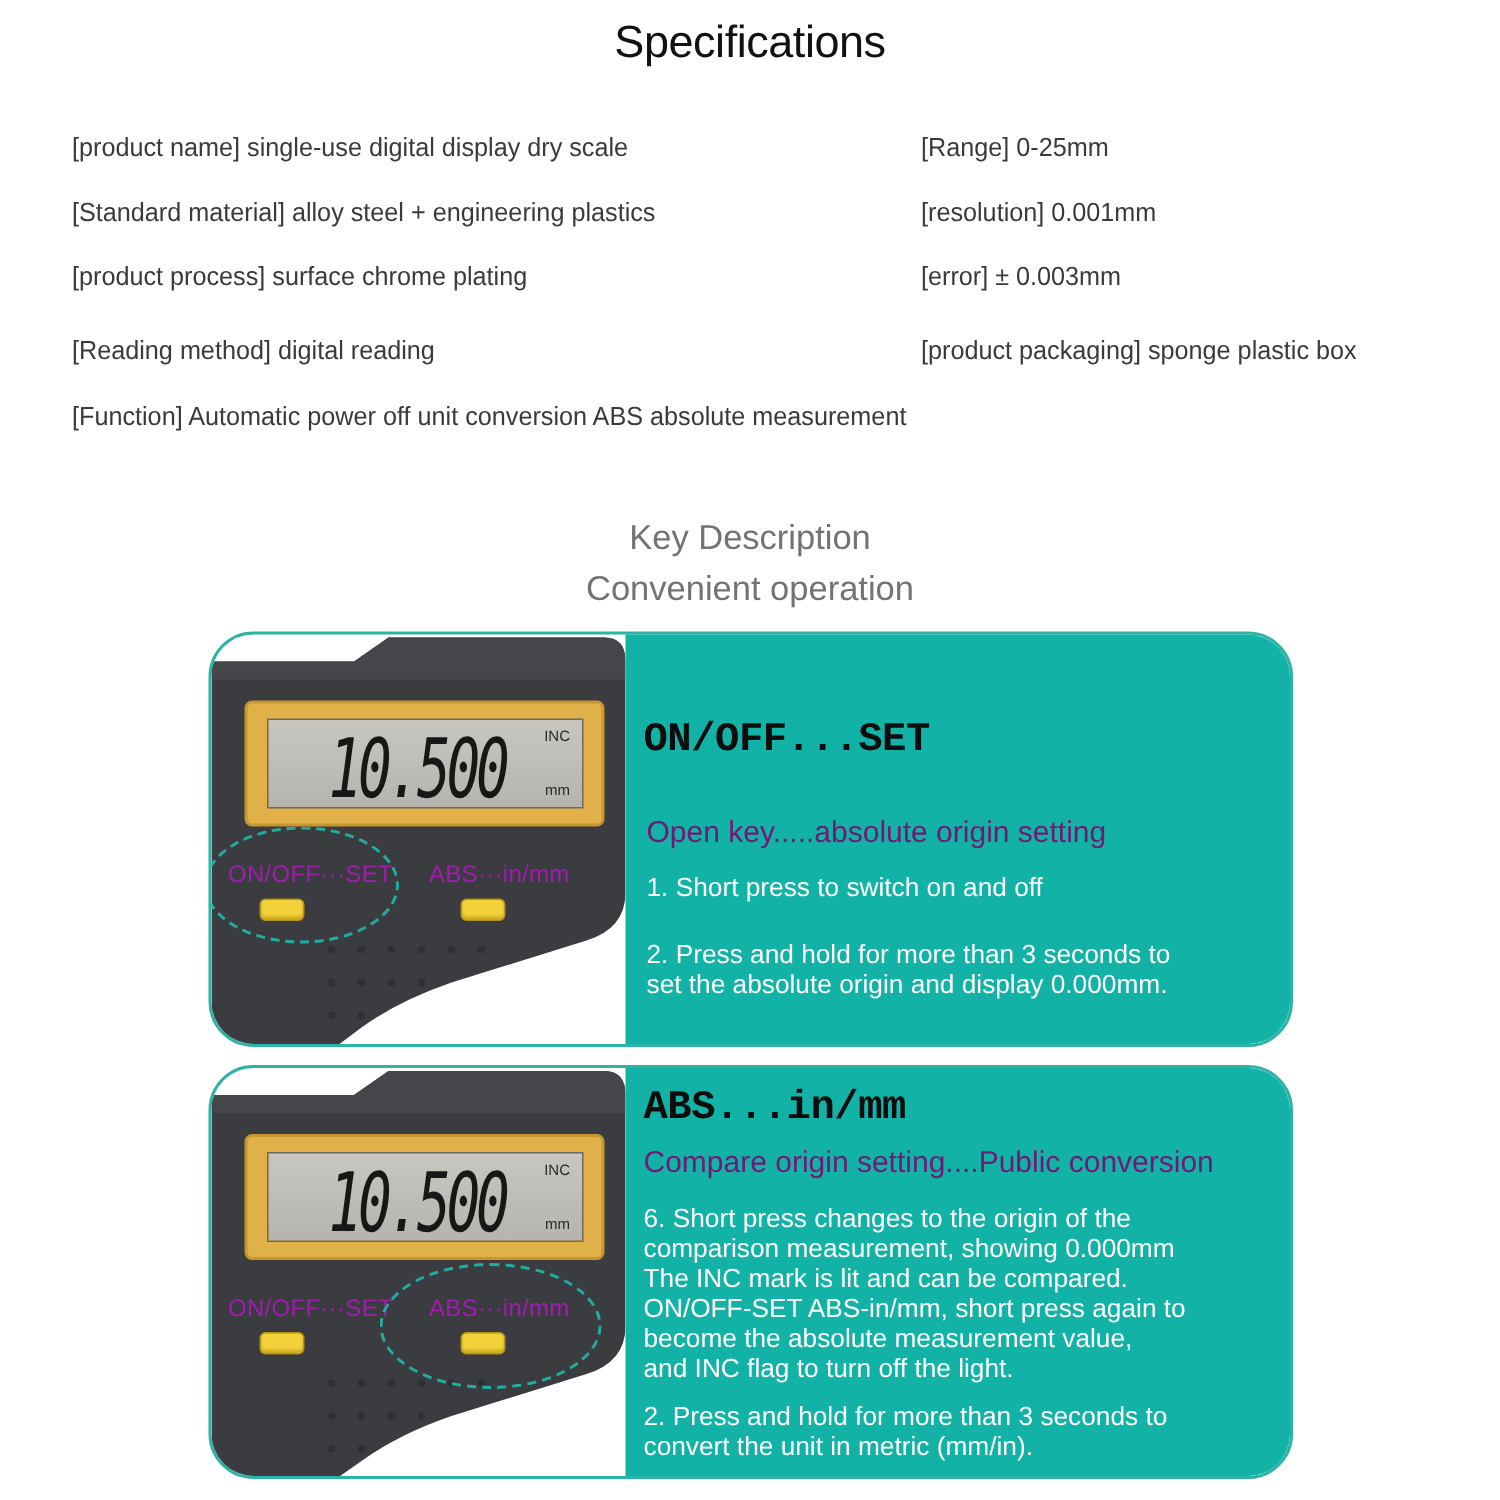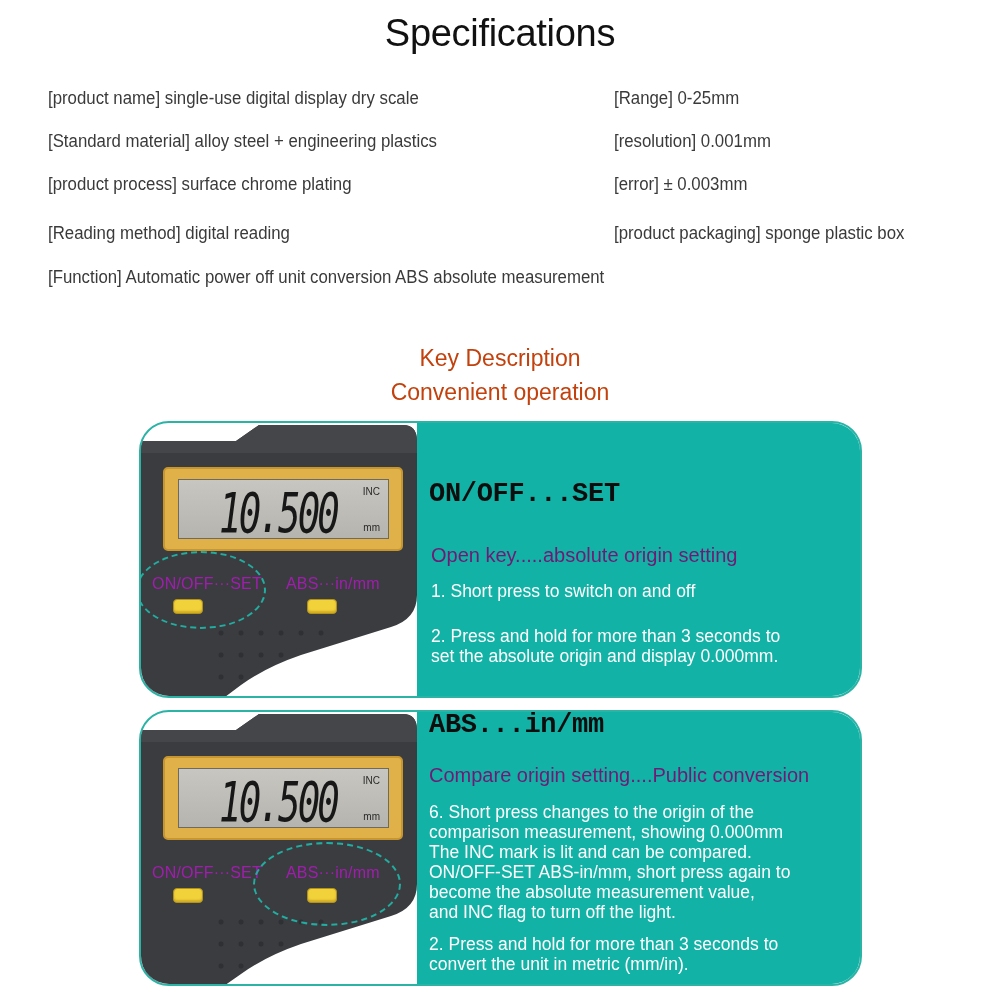--- a/index.html
+++ b/index.html
@@ -1,30 +1,30 @@
 <!DOCTYPE html>
 <html><head>
 <meta charset="utf-8">
 <style>
   * { box-sizing: border-box; margin: 0; padding: 0; }
   html, body { width: 1000px; height: 1000px; background: #ffffff; overflow: hidden; }
   body { position: relative; font-family: "Liberation Sans", sans-serif; color: #222; }
 
   .page-title {
     position: absolute; left: 0; top: 12px; width: 1000px; text-align: center;
-    font-size: 38px; font-weight: normal; color: #111; letter-spacing: -0.3px;
+    font-size: 30px; font-weight: normal; color: #111; letter-spacing: -0.3px;
   }
   .spec {
     position: absolute; font-size: 17.5px; color: #3a3a3a; white-space: nowrap;
     transform: scaleX(0.96); transform-origin: left center;
   }
 
   .section-heading {
     position: absolute; left: 0; width: 1000px; text-align: center;
-    font-size: 23px; color: #c2410c;
+    font-size: 23px; color: #737373;
   }
 
   .card {
     position: absolute; left: 139px; width: 723px;
     border: 2px solid #2bb3a6; border-radius: 30px; overflow: hidden; background: #fff;
   }
   .card-teal {
     position: absolute; left: 276px; top: -2px; bottom: -2px; right: -2px;
     background: #13b2a6; border-radius: 0 30px 30px 0;
   }
@@ -169,21 +169,21 @@
         <span class="lcd-mm">mm</span>
       </div>
     </div>
     <span class="key-label" style="left:11px; top:152px;">ON/OFF···SET</span>
     <span class="key-label" style="left:145px; top:152px;">ABS···in/mm</span>
     <div class="key-btn" style="left:32px; top:176px;"></div>
     <div class="key-btn" style="left:166px; top:176px;"></div>
     <div class="ring" style="left:112px; top:130px; width:148px; height:84px;"></div>
   </div>
   <div class="card-teal">
-    <div class="card-title" style="left:12px; top:0;">ABS...in/mm</div>
+    <div class="card-title" style="left:12px; top:14px;">ABS...in/mm</div>
     <div class="card-sub" style="left:12px; top:54px;">Compare origin setting....Public conversion</div>
     <div class="card-body" style="left:12px; top:92px;">6. Short press changes to the origin of the
 comparison measurement, showing 0.000mm
 The INC mark is lit and can be compared.
 ON/OFF-SET ABS-in/mm, short press again to
 become the absolute measurement value,
 and INC flag to turn off the light.</div>
     <div class="card-body" style="left:12px; top:224px;">2. Press and hold for more than 3 seconds to
 convert the unit in metric (mm/in).</div>
   </div>

